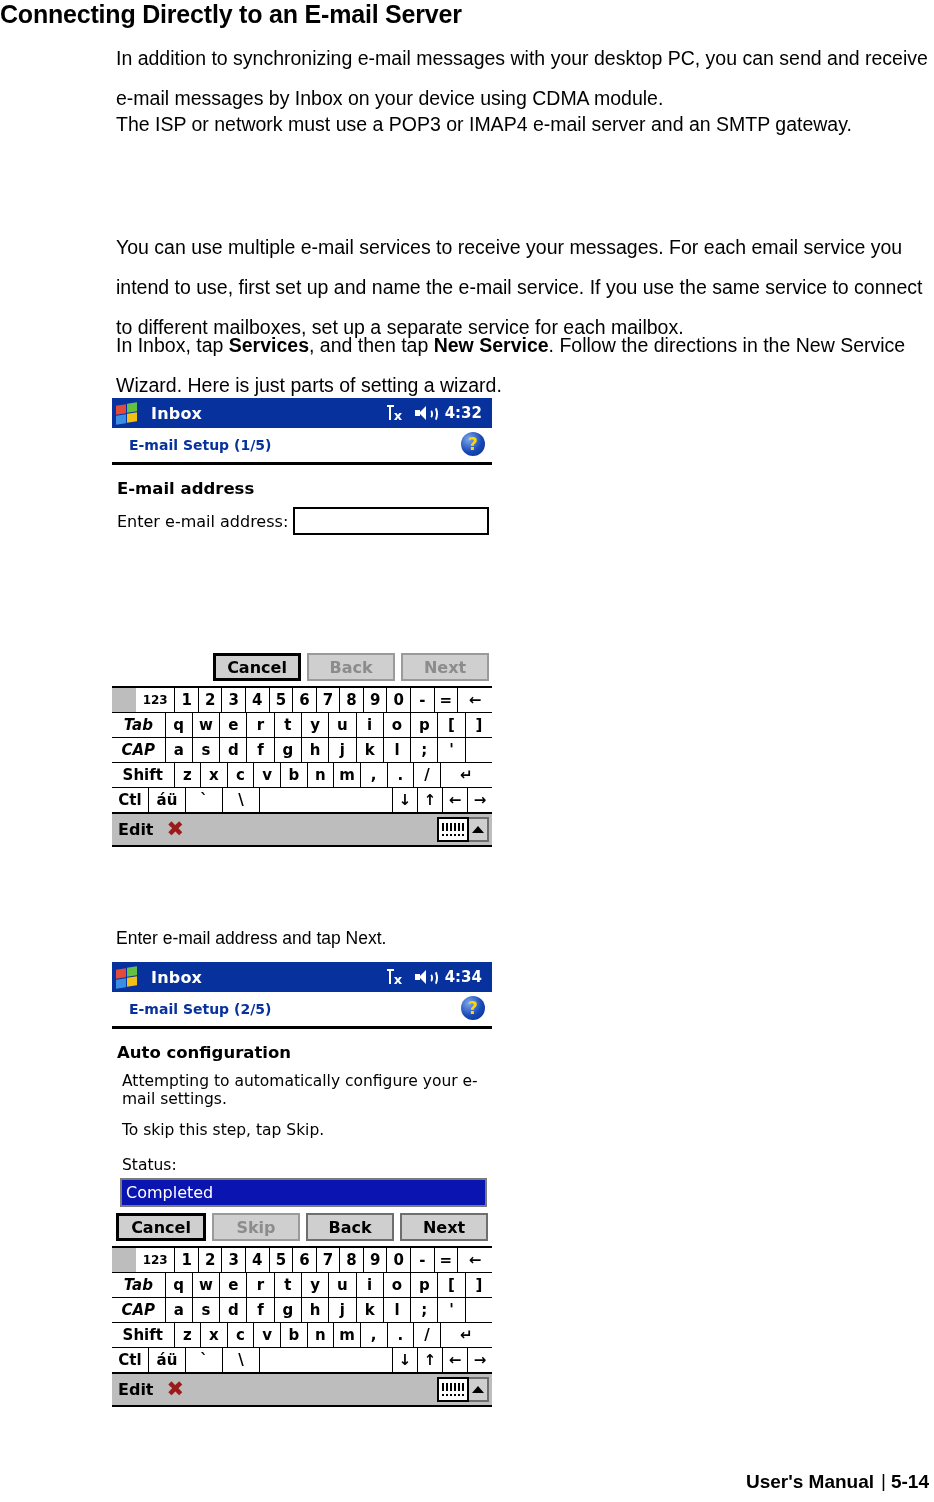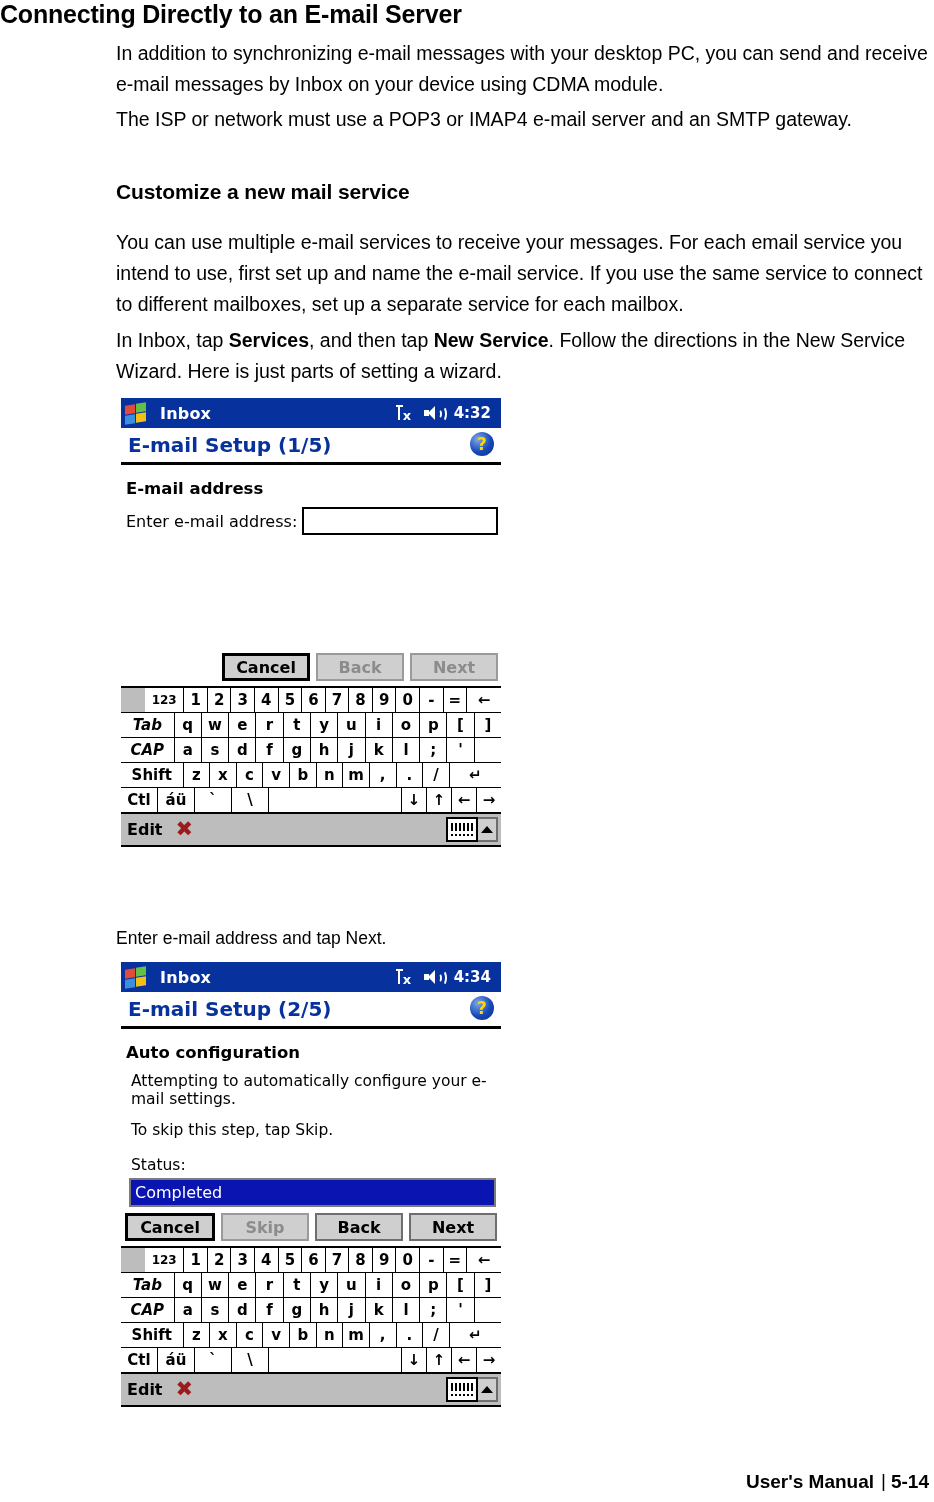--- a/index.html
+++ b/index.html
@@ -33,21 +33,21 @@
     letter-spacing: -0.2px;
     font-family: "Liberation Sans", sans-serif;
     white-space: nowrap;
   }
 
   .body-block {
     position: absolute;
     left: 116px;
     width: 812px;
     font-size: 19.5px;
-    line-height: 31px;
+    line-height: 40px;
   }
 
   .h2 {
     position: absolute;
     left: 116px;
     font-size: 21px;
     font-weight: bold;
     letter-spacing: -0.1px;
     white-space: nowrap;
   }
@@ -72,21 +72,21 @@
     display: inline-block;
     margin: 0 5px 0 7px;
     font-weight: normal;
     position: relative;
     top: -1px;
   }
 
   
   .pda {
     position: absolute;
-    left: 121px;
+    left: 112px;
     width: 380px;
     background: #be185d;
     font-family: "DejaVu Sans", sans-serif;
     border-bottom: 2px solid #000;
   }
 
   .pda-titlebar {
     height: 30px;
     background: #07319c;
     display: flex;
@@ -177,23 +177,23 @@
   .pda-subbar {
     height: 34px;
     background: #ffffff;
     display: flex;
     align-items: center;
     position: relative;
     border-bottom: 3px solid #000;
   }
   .pda-subbar-text {
     color: #07319c;
-    font-size: 20px;
-    font-weight: bold;
-    margin-left: 7px;
+    font-size: 14px;
+    font-weight: bold;
+    margin-left: 17px;
   }
   .help-icon {
     position: absolute;
     right: 7px;
     top: 4px;
     width: 24px;
     height: 24px;
     border-radius: 50%;
     background: radial-gradient(circle at 33% 30%, #7fa8e8 0%, #1648b8 55%, #0a2f80 100%);
     color: #ffd700;
@@ -392,21 +392,20 @@
 </head>
 <body>
 
 <div class="page">
 
   <div class="h1">Connecting Directly to an E-mail Server</div>
 
   <div class="body-block" style="top:38px;">In addition to synchronizing e-mail messages with your desktop PC, you can send and receive e-mail messages by Inbox on your device using CDMA module.</div>
   <div class="body-block" style="top:104px;">The ISP or network must use a POP3 or IMAP4 e-mail server and an SMTP gateway.</div>
 
-  <div class="h2" style="top:180px;">Customize a new mail service</div>
 
   <div class="body-block" style="top:325px;"><span>In Inbox, tap </span><span class="bold">Services</span><span>, and then tap </span><span class="bold">New Service</span><span>. Follow the directions in the New Service Wizard. Here is just parts of setting a wizard.</span></div>
 
   <div class="body-block" style="top:227px;">You can use multiple e-mail services to receive your messages. For each email service you intend to use, first set up and name the e-mail service. If you use the same service to connect to different mailboxes, set up a separate service for each mailbox.</div>
 
   <div class="pda" style="top:398px;">
 
     <div class="pda-titlebar">
       <div class="winflag">
         <div class="q q1"></div>

